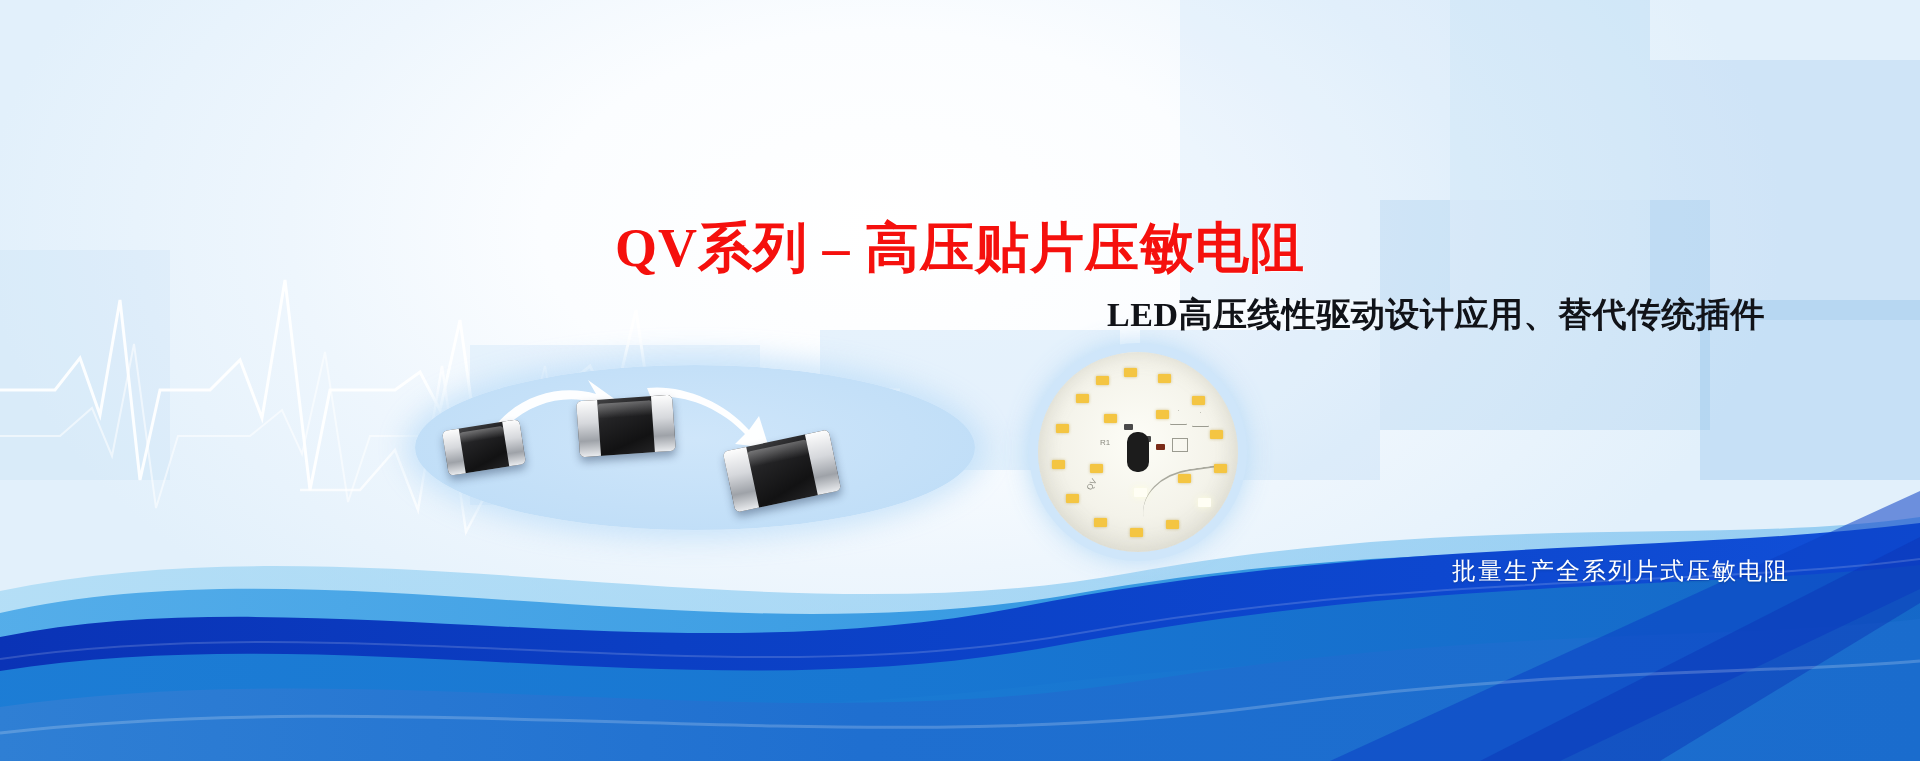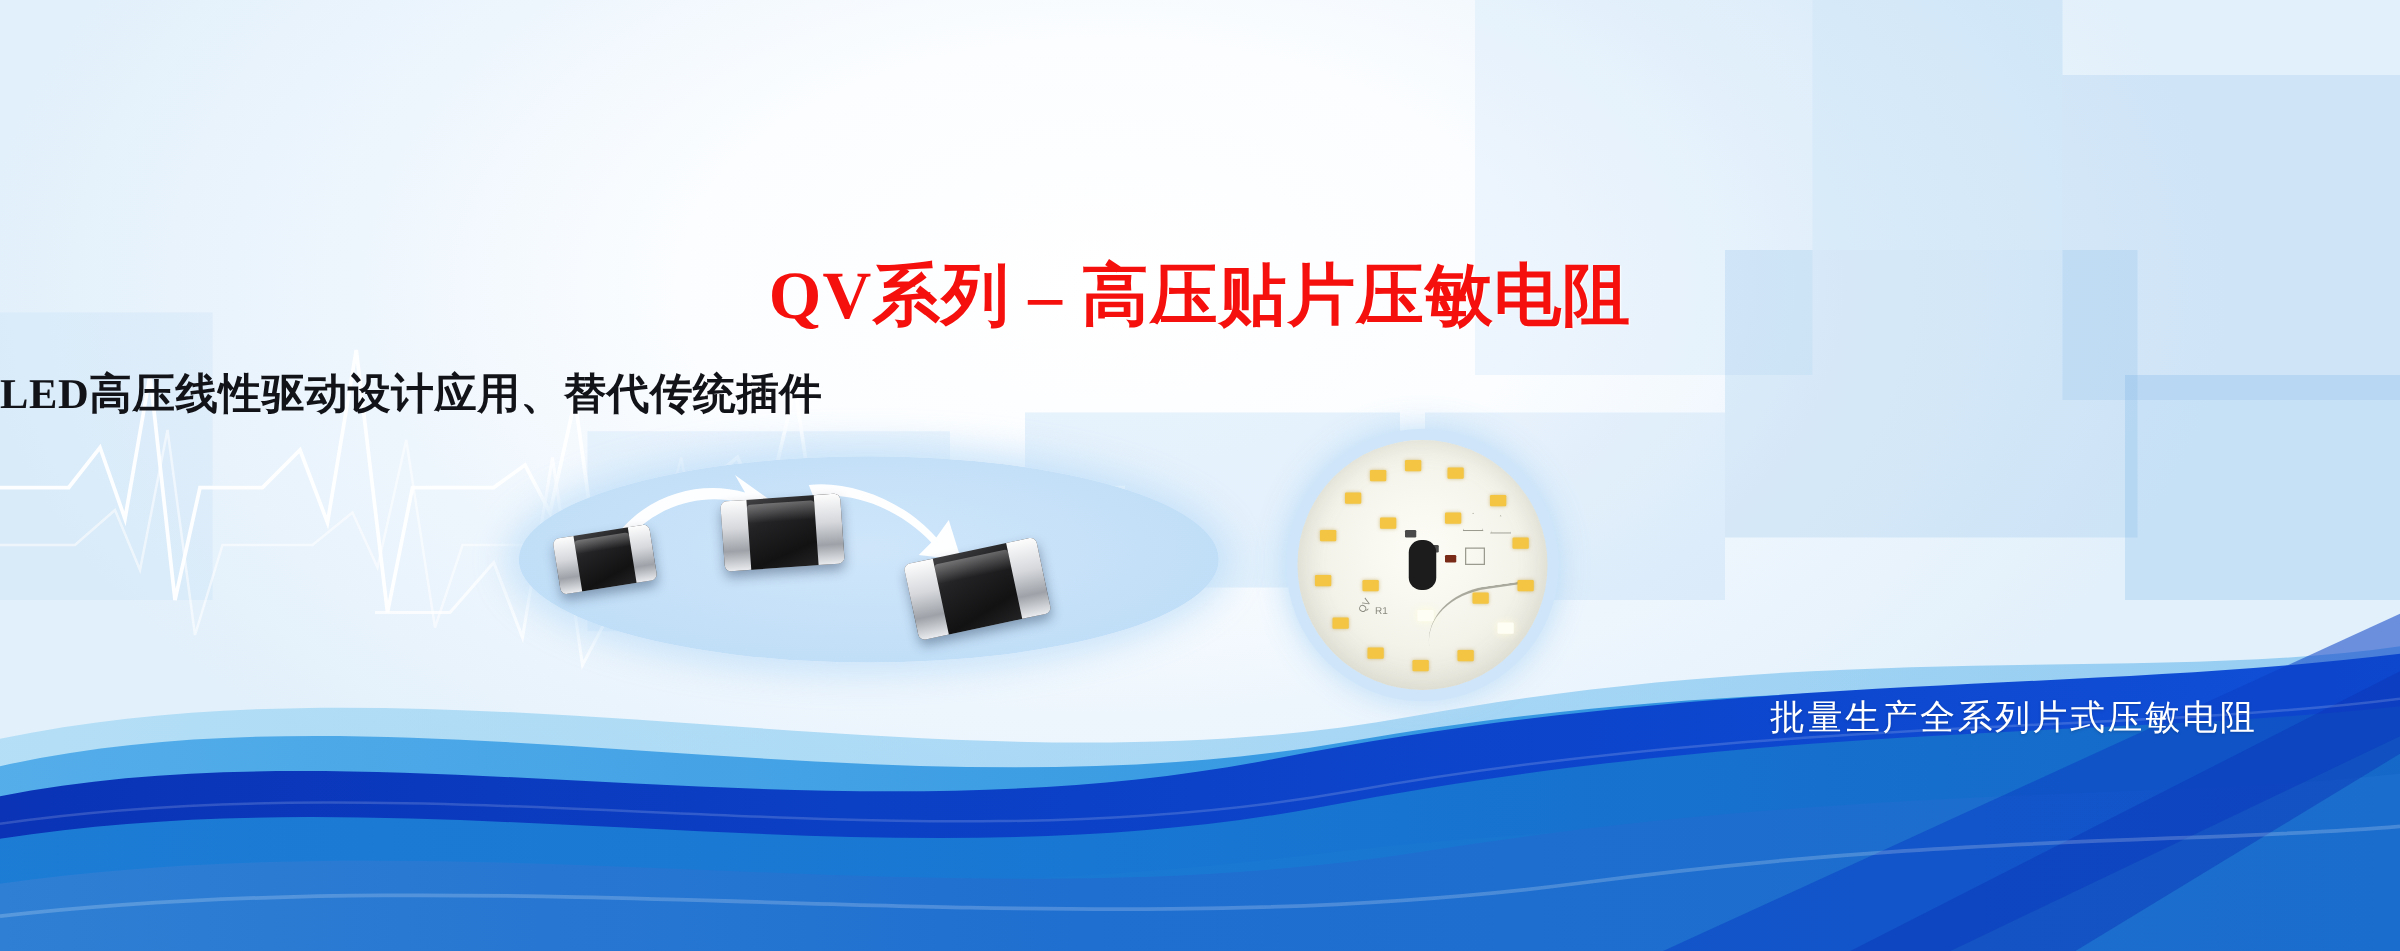--- a/index.html
+++ b/index.html
@@ -36,36 +36,36 @@
 
   
   .tagline{
     position:absolute;left:0;top:52px;width:1920px;text-align:center;
     font-family:"Liberation Serif", serif;
     font-size:34px;color:#2b2b2b;letter-spacing:2px;font-weight:400;
     text-shadow:0 1px 0 rgba(255,255,255,.7);
   }
   .tagline .gap{display:inline-block;width:56px;}
   .title{
-    position:absolute;left:0;top:200px;width:1920px;text-align:center;
+    position:absolute;left:0;top:212px;width:1920px;text-align:center;
     font-family:"Liberation Serif", serif;
     font-size:54px;font-weight:bold;color:#f5100d;letter-spacing:1px;
     text-shadow:1px 1px 1px rgba(255,255,255,.85);
     white-space:nowrap;
   }
   .subtitle{
-    position:absolute;left:0;top:292px;width:1765px;text-align:left;
+    position:absolute;left:0;top:292px;width:1765px;text-align:right;
     font-family:"Liberation Serif", serif;
     font-size:34px;font-weight:bold;color:#111318;letter-spacing:.5px;
     white-space:nowrap;
   }
   .footnote{
-    position:absolute;left:16px;top:555px;width:1790px;text-align:right;
+    position:absolute;left:0;top:555px;width:1790px;text-align:right;
     font-family:Liberation Serif, serif;
-    font-size:28px;color:#ffffff;letter-spacing:2px;
+    font-size:24px;color:#ffffff;letter-spacing:2px;
     text-shadow:0 1px 2px rgba(0,40,90,.35);
   }
 
   
   .stage{
     position:absolute;left:415px;top:365px;width:560px;height:165px;
     border-radius:50%;
     background:radial-gradient(ellipse at 50% 45%, #cfe6fa 0%, #c4e0f8 55%, #bcdcf7 100%);
     box-shadow:0 0 26px 10px rgba(190,222,248,.75);
   }
@@ -242,21 +242,21 @@
     <span class="sm w" style="left:96px;top:136px;"></span>
     <span class="sm" style="left:140px;top:122px;"></span>
     <span class="sm" style="left:52px;top:112px;"></span>
     <span class="cap2" style="left:104px;top:84px;"></span>
     <span class="cap2" style="left:118px;top:92px;background:#7a2b18;"></span>
     <span class="cap2" style="left:86px;top:72px;"></span>
     <span class="sq" style="left:134px;top:86px;"></span>
     <span class="triline" style="left:154px;top:60px;"></span>
     <span class="triline" style="left:132px;top:58px;"></span>
     <span class="mark" style="left:48px;top:128px;transform:rotate(-60deg);">QV</span>
-    <span class="mark" style="left:62px;top:86px;margin-top:46px;">R1</span>
+    <span class="mark" style="left:62px;top:86px;">R1</span>
     <div class="hole"></div>
   </div>
 
 
   <div class="title">QV系列 – 高压贴片压敏电阻</div>
   <div class="subtitle">LED高压线性驱动设计应用、替代传统插件</div>
   <div class="footnote">批量生产全系列片式压敏电阻</div>
 
 </div>
 

